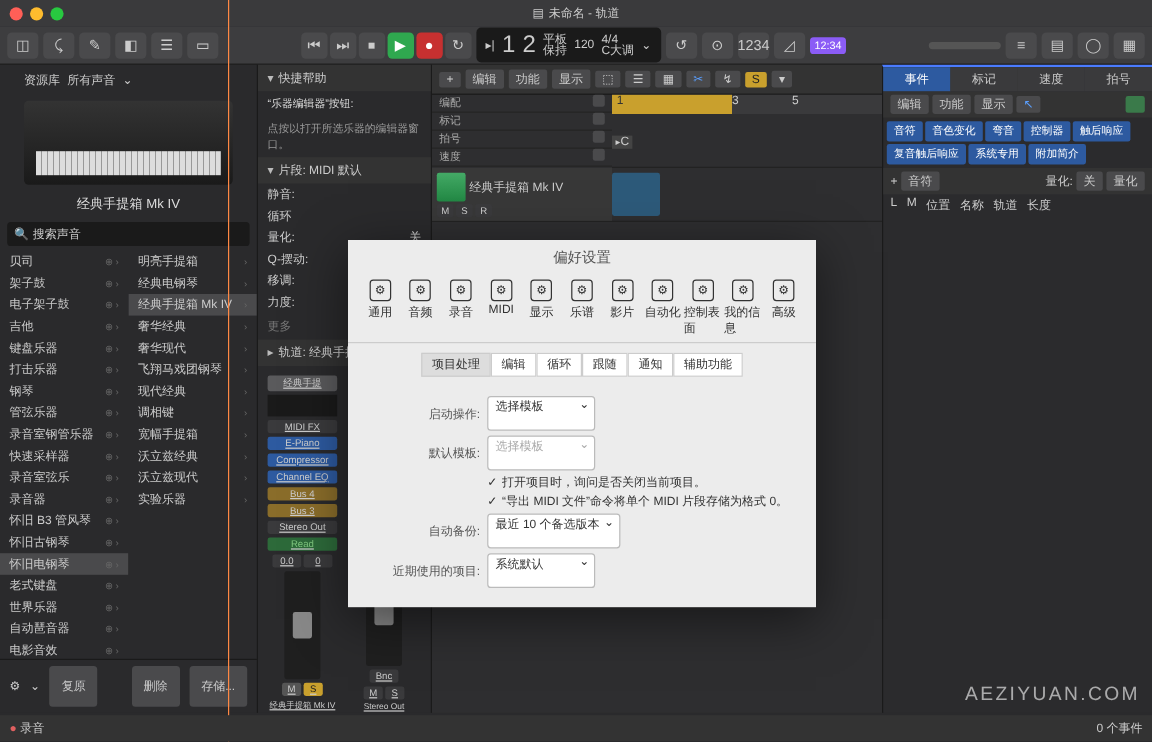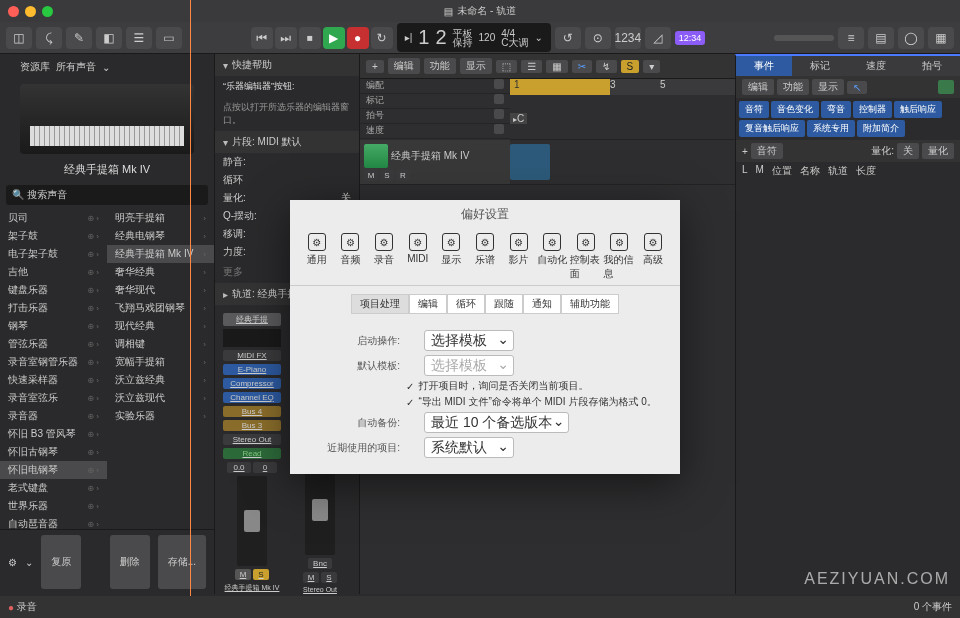--- a/index.html
+++ b/index.html
@@ -25,21 +25,21 @@
 .inst-img { height:70px; margin:4px 20px; background:linear-gradient(#333,#1a1a1a); border-radius:4px; position:relative; }
 .piano-keys{position:absolute;bottom:8px;left:10px;right:10px;height:20px;background:repeating-linear-gradient(90deg,#ddd 0 4px,#999 4px 5px)}
 .inst-name { text-align:center; padding:4px; font-size:11px; color:#ddd; }
 .search { margin:4px 6px; background:#1a1a1a; padding:3px 6px; border-radius:3px; color:#666; font-size:10px; }
 .lib-cols { display:flex; flex:1; overflow:hidden; }
 .lib-col { width:50%; overflow-y:hidden; }
 .lib-col div { padding:2px 8px; font-size:10px; color:#bbb; display:flex; justify-content:space-between; align-items:center; white-space:nowrap;overflow:hidden;text-overflow:ellipsis; }
 .lib-col div.sel{background:#4a4a4c}
 .lib-col div .chev{color:#666;font-size:8px}
 .lib-foot { padding:5px 8px; display:flex; gap:8px; align-items:center; border-top:1px solid #1a1a1a; }
-.pill{background:#4a4a4c;padding:20px 10px;border-radius:3px;font-size:10px}
+.pill{background:#4a4a4c;padding:10px 10px;border-radius:3px;font-size:10px}
 .inspector { width:145px; background:#2a2a2c; border-right:1px solid #1a1a1a; display:flex; flex-direction:column; }
 .insp-sec { padding:4px 8px; font-size:10px; color:#bbb; }
 .insp-sec.head{background:#333;display:flex;align-items:center;gap:4px}
 .insp-row{display:flex;justify-content:space-between;padding:2px 8px;font-size:9px;color:#999}
 .chstrips { display:flex; gap:10px; padding:8px; flex:1; align-items:flex-end;text-decoration:underline; }
 .strip { width:58px; display:flex; flex-direction:column; align-items:center; gap:3px; font-size:8px; }
 .slot{width:100%;background:#3a3a3c;padding:1px;text-align:center;font-size:8px;border-radius:2px}
 .slot.blue{background:#2d5aa0}.slot.gold{background:#8a6d2a}.slot.green{background:#2d6a3a;color:#7fc77f}
 .fader-area{height:90px;width:30px;background:#1f1f1f;border-radius:2px;display:flex;align-items:center;justify-content:center}
 .fader-cap{width:16px;height:22px;background:#888;border-radius:2px}
@@ -74,23 +74,23 @@
 .dialog * {color:#333}
 .dlg-title{text-align:center;padding:6px;font-size:12px;color:#555}
 .dlg-icons{display:flex;justify-content:space-around;padding:4px 10px;border-bottom:1px solid #ccc}
 .dlg-icon{display:flex;flex-direction:column;align-items:center;font-size:8px;color:#999;gap:2px;width:32px}
 .dlg-icon.active{color:#333}
 .dlg-icon .ic{width:18px;height:18px;border:1px solid currentColor;border-radius:3px;display:flex;align-items:center;justify-content:center}
 .dlg-tabs{display:flex;justify-content:center;gap:0;padding:8px}
 .dlg-tab{padding:2px 8px;font-size:10px;background:#fff;border:1px solid #ccc}
 .dlg-tab.active{background:#ddd}
 .dlg-form{padding:6px 20px 14px}
-.dlg-row{display:flex;align-items:center;gap:24px;padding:2px 0;font-size:10px}
+.dlg-row{display:flex;align-items:center;gap:6px;padding:2px 0;font-size:10px}
 .dlg-row label{width:90px;text-align:right;color:#555}
-.dlg-sel{background:#fff;border:1px solid #bbb;padding:1px 16px 0 6px;border-radius:3px;font-size:14px;min-width:90px;position:relative}
+.dlg-sel{background:#fff;border:1px solid #bbb;padding:1px 16px 12px 6px;border-radius:3px;font-size:10px;min-width:90px;position:relative}
 .dlg-sel::after{content:"⌄";position:absolute;right:4px;top:0}
 .dlg-chk{display:flex;align-items:center;gap:4px;padding:1px 0 1px 96px;font-size:10px}
 </style>
 </head>
 <body>
 
 <div class="titlebar">
   <div class="traffic">
     <div class="dot red"></div>
     <div class="dot yellow"></div>

